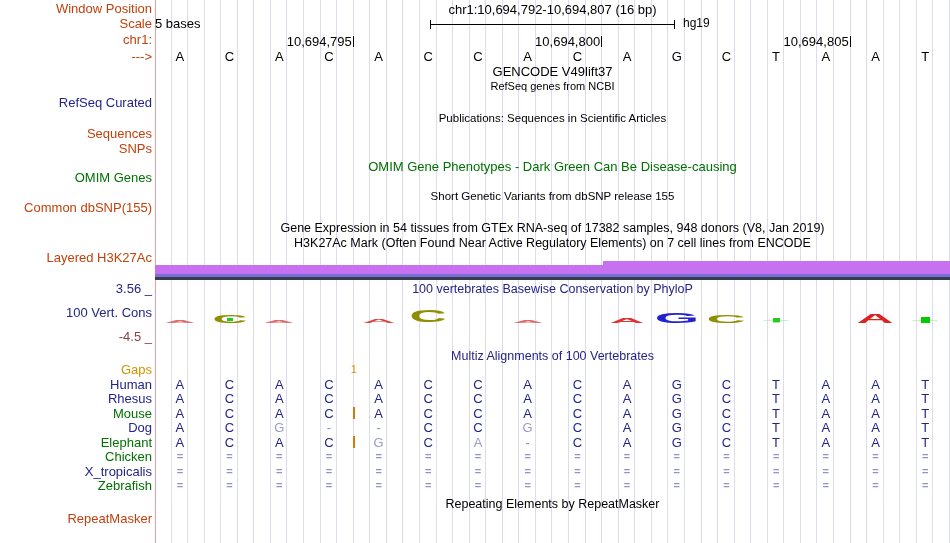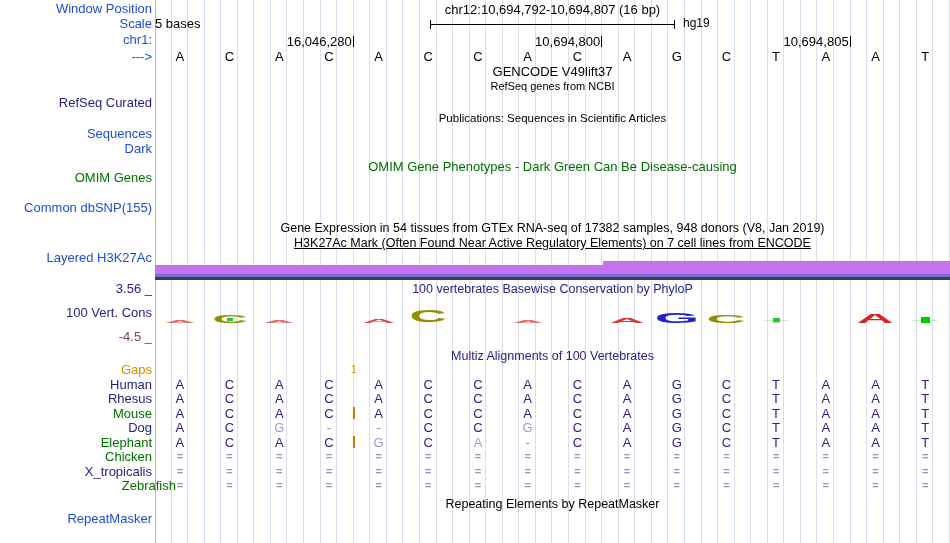--- a/index.html
+++ b/index.html
@@ -1,21 +1,21 @@
 <!DOCTYPE html>
 <html><head>
 <meta charset="utf-8">
 <style>
   html,body{margin:0;padding:0;background:#fff;}
   #browser{position:relative;width:950px;height:543px;background:#fff;overflow:hidden;
            font-family:"Liberation Sans",sans-serif;}
   .grid{position:absolute;left:155px;top:0;width:795px;height:543px;
         background:repeating-linear-gradient(to right,transparent 0px,transparent 15.56px,#dcdcee 15.56px,#dcdcee 16.5625px);}
   .redline{position:absolute;left:155px;top:0;width:1px;height:543px;background:#f59b9b;}
-  .lbl{position:absolute;left:0;width:152px;text-align:right;font-size:13px;color:#1d4ed8;white-space:nowrap;line-height:13px;}
+  .lbl{position:absolute;left:0;width:152px;text-align:right;font-size:13px;color:#c2410c;white-space:nowrap;line-height:13px;}
   .banner{position:absolute;left:155px;width:795px;text-align:center;white-space:nowrap;line-height:13px;color:#000;}
   .navy{color:#242488;} .green{color:#007000;} .orange{color:#d49000;}
   .maroon{color:#854444;} 
   .f11{font-size:11px;} .f115{font-size:11.5px;} .f125{font-size:12.5px;} .f13{font-size:13px;}
   .titlebar{position:absolute;left:155px;top:2px;width:795px;display:flex;justify-content:center;gap:14px;font-size:13px;color:#000;white-space:nowrap;}
   .seq-letter,.aln-cell{position:absolute;text-align:center;font-size:13px;color:#242488;line-height:13px;}
   .seq-letter{color:#000;}
   .aln-light{color:#9a9ac8;} .aln-dash{color:#8888aa;}
   .aln-eq{color:#9393c6;font-size:11px;font-weight:bold;letter-spacing:0;}
   .tickline{position:absolute;width:1px;background:#000;}
@@ -29,56 +29,57 @@
   .gap-num{position:absolute;font-size:11px;color:#d49000;text-align:center;line-height:12px;}
 </style>
 </head>
 <body>
 
 <div id="browser">
   <div class="grid"></div>
   <div class="redline"></div>
 
   <div class="titlebar">
-    <span>chr12:10,694,792-10,694,807 (16 bp)</span>
+    <span>chr1:10,694,792-10,694,807 (16 bp)</span>
   </div>
 
   <div class="lbl" style="top:17px;">Scale</div>
   <div style="position:absolute;left:155px;top:17px;width:268px;font-size:13px;line-height:13px;">5 bases</div>
   <div class="hline" style="left:430px;top:24px;width:245px;"></div>
   <div class="tickline" style="left:430px;top:20px;height:9px;"></div>
   <div class="tickline" style="left:674px;top:20px;height:9px;"></div>
   <div style="position:absolute;left:683px;top:17px;font-size:12px;line-height:13px;">hg19</div>
 
   <div class="lbl" style="top:2px;">Window Position</div>
   <div class="lbl" style="top:33px;">chr1:</div>
   <div class="lbl" style="top:50px;">---&gt;</div>
   <div class="lbl navy" style="top:96px;">RefSeq Curated</div>
   <div class="lbl" style="top:127px;">Sequences</div>
-  <div class="lbl" style="top:142px;">Dark</div>
+  <div class="lbl" style="top:142px;">SNPs</div>
   <div class="lbl green" style="top:171px;">OMIM Genes</div>
   <div class="lbl" style="top:201px;">Common dbSNP(155)</div>
   <div class="lbl" style="top:251px;">Layered H3K27Ac</div>
   <div class="lbl navy" style="top:282px;">3.56 _</div>
   <div class="lbl navy" style="top:306px;">100 Vert. Cons</div>
   <div class="lbl maroon" style="top:330px;">-4.5 _</div>
   <div class="lbl" style="top:512px;">RepeatMasker</div>
 
   <div class="banner f13" style="top:65px;">GENCODE V49lift37</div>
   <div class="banner f11" style="top:80px;">RefSeq genes from NCBI</div>
   <div class="banner f115" style="top:112px;">Publications: Sequences in Scientific Articles</div>
   <div class="banner f13 green" style="top:160px;">OMIM Gene Phenotypes - Dark Green Can Be Disease-causing</div>
+  <div class="banner f115" style="top:190px;">Short Genetic Variants from dbSNP release 155</div>
   <div class="banner f125" style="top:222px;">Gene Expression in 54 tissues from GTEx RNA-seq of 17382 samples, 948 donors (V8, Jan 2019)</div>
-  <div class="banner f125" style="top:237px;text-decoration:underline;">H3K27Ac Mark (Often Found Near Active Regulatory Elements) on 7 cell lines from ENCODE</div>
+  <div class="banner f125" style="top:237px;">H3K27Ac Mark (Often Found Near Active Regulatory Elements) on 7 cell lines from ENCODE</div>
   <div class="banner f125 navy" style="top:283px;">100 vertebrates Basewise Conservation by PhyloP</div>
   <div class="banner f125 navy" style="top:350px;">Multiz Alignments of 100 Vertebrates</div>
   <div class="banner f125" style="top:498px;">Repeating Elements by RepeatMasker</div>
 
   <div id="ruler-layer">
-      <span class="ruler-num" style="position: absolute; left: 257.75px; top: 35px; width: 94px;">16,046,280</span>
+      <span class="ruler-num" style="position: absolute; left: 257.75px; top: 35px; width: 94px;">10,694,795</span>
       <span class="tickline" style="left: 352.75px; top: 36px; height: 11px;"></span>
       <span class="ruler-num" style="position: absolute; left: 506.188px; top: 35px; width: 94px;">10,694,800</span>
       <span class="tickline" style="left: 601.188px; top: 36px; height: 11px;"></span>
       <span class="ruler-num" style="position: absolute; left: 754.625px; top: 35px; width: 94px;">10,694,805</span>
       <span class="tickline" style="left: 849.625px; top: 36px; height: 11px;"></span>
     </div>
   <div id="sequence-layer">
       <span class="seq-letter" style="left: 155px; top: 50px; width: 49.6875px;">A</span>
       <span class="seq-letter" style="left: 204.688px; top: 50px; width: 49.6875px;">C</span>
       <span class="seq-letter" style="left: 254.375px; top: 50px; width: 49.6875px;">A</span>
@@ -260,21 +261,21 @@
       <span class="aln-cell aln-eq" style="left: 453.125px; top: 464.5px; width: 49.6875px;">=</span>
       <span class="aln-cell aln-eq" style="left: 502.812px; top: 464.5px; width: 49.6875px;">=</span>
       <span class="aln-cell aln-eq" style="left: 552.5px; top: 464.5px; width: 49.6875px;">=</span>
       <span class="aln-cell aln-eq" style="left: 602.188px; top: 464.5px; width: 49.6875px;">=</span>
       <span class="aln-cell aln-eq" style="left: 651.875px; top: 464.5px; width: 49.6875px;">=</span>
       <span class="aln-cell aln-eq" style="left: 701.562px; top: 464.5px; width: 49.6875px;">=</span>
       <span class="aln-cell aln-eq" style="left: 751.25px; top: 464.5px; width: 49.6875px;">=</span>
       <span class="aln-cell aln-eq" style="left: 800.938px; top: 464.5px; width: 49.6875px;">=</span>
       <span class="aln-cell aln-eq" style="left: 850.625px; top: 464.5px; width: 49.6875px;">=</span>
       <span class="aln-cell aln-eq" style="left: 900.312px; top: 464.5px; width: 49.6875px;">=</span>
-      <span class="lbl green" style="top: 479px; margin-left: 24px;">Zebrafish</span>
+      <span class="lbl green" style="top: 479px;">Zebrafish</span>
       <span class="aln-cell aln-eq" style="left: 155px; top: 479px; width: 49.6875px;">=</span>
       <span class="aln-cell aln-eq" style="left: 204.688px; top: 479px; width: 49.6875px;">=</span>
       <span class="aln-cell aln-eq" style="left: 254.375px; top: 479px; width: 49.6875px;">=</span>
       <span class="aln-cell aln-eq" style="left: 304.062px; top: 479px; width: 49.6875px;">=</span>
       <span class="aln-cell aln-eq" style="left: 353.75px; top: 479px; width: 49.6875px;">=</span>
       <span class="aln-cell aln-eq" style="left: 403.438px; top: 479px; width: 49.6875px;">=</span>
       <span class="aln-cell aln-eq" style="left: 453.125px; top: 479px; width: 49.6875px;">=</span>
       <span class="aln-cell aln-eq" style="left: 502.812px; top: 479px; width: 49.6875px;">=</span>
       <span class="aln-cell aln-eq" style="left: 552.5px; top: 479px; width: 49.6875px;">=</span>
       <span class="aln-cell aln-eq" style="left: 602.188px; top: 479px; width: 49.6875px;">=</span>

